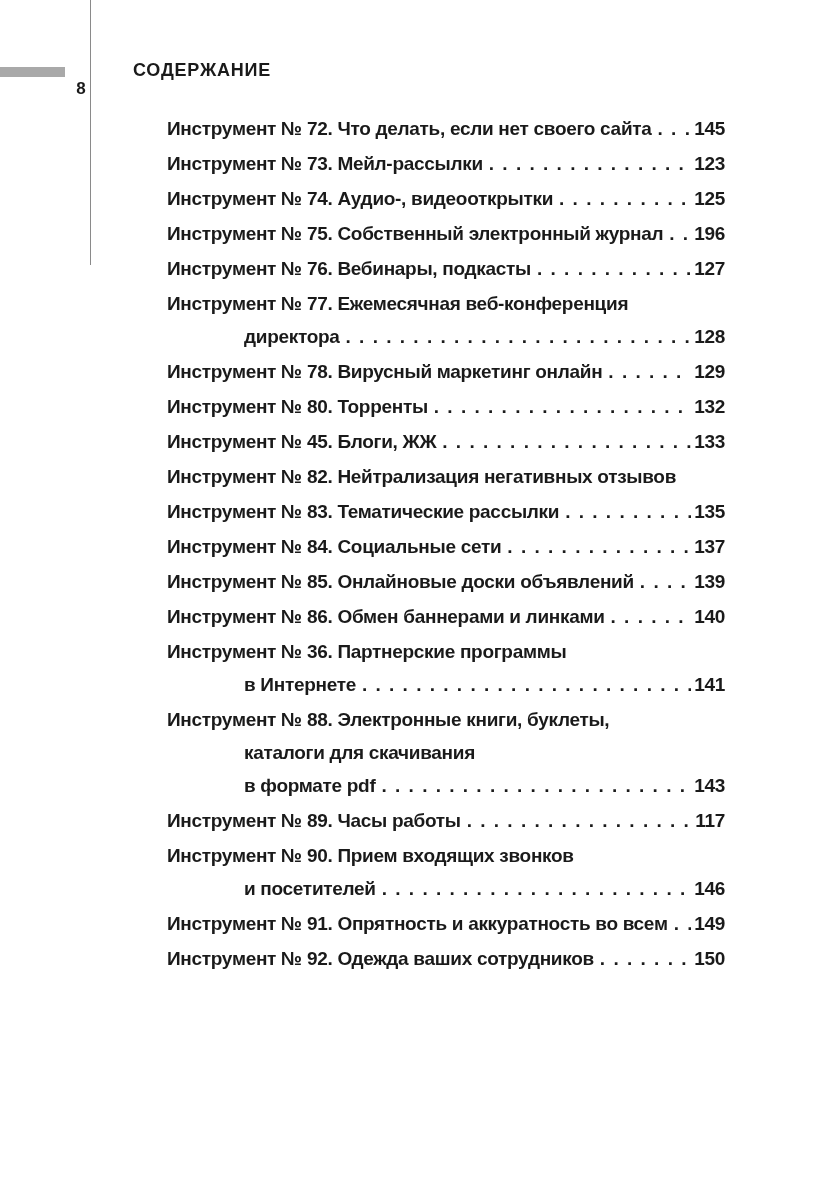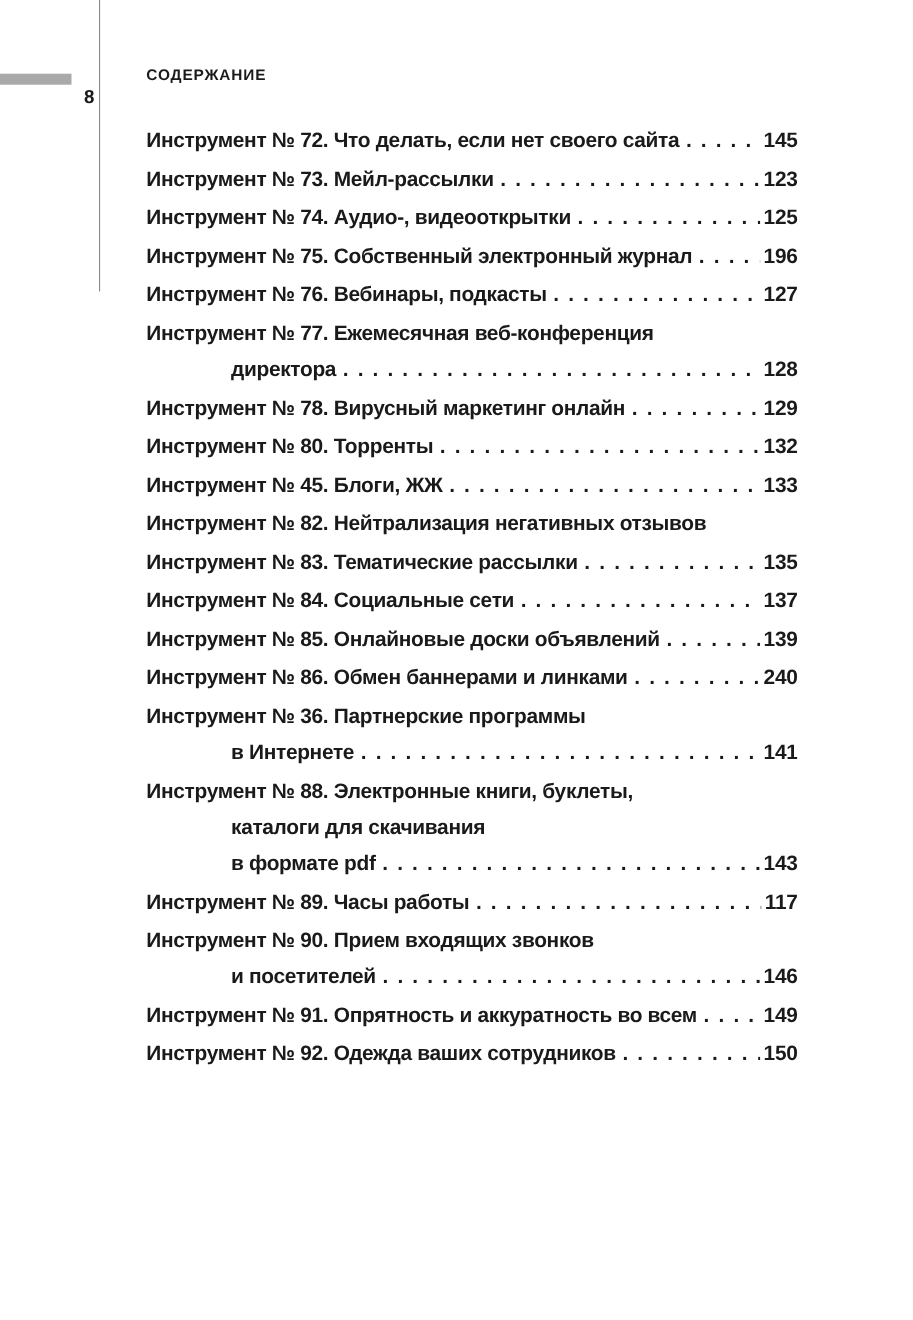--- a/index.html
+++ b/index.html
@@ -24,21 +24,21 @@
     position: absolute;
     left: 0; top: 67px;
     width: 65px; height: 10px;
     background: #a9a9a9;
   }
 
   
   .running-head {
     position: absolute;
     left: 133px; top: 60px;
-    font-size: 14px;
+    font-size: 18px;
     font-weight: 700;
     letter-spacing: 0.8px;
   }
   .folio {
     position: absolute;
     left: 72px; top: 79px;
     width: 18px;
     text-align: center;
     font-size: 17px;
     font-weight: 700;
@@ -53,20 +53,21 @@
     font-weight: 700;
     letter-spacing: -0.3px;
   }
   .entry { margin-bottom: 2px; }
   .line {
     display: flex;
     align-items: baseline;
     line-height: 33px;
     white-space: nowrap;
     overflow: hidden;
+    margin-left: 34px;
   }
   .line.cont { padding-left: 77px; }
   .title { flex: 0 0 auto; }
   .dots {
     flex: 1 1 auto;
     min-width: 0;
     overflow: hidden;
     margin: 0 3px 0 6px;
   }
   .dots::after {
@@ -173,21 +174,21 @@
         <div class="line">
           <span class="title">Инструмент № 85. Онлайновые доски объявлений</span>
           <span class="dots"></span>
           <span class="pg">139</span>
         </div>
       </div>
       <div class="entry">
         <div class="line">
           <span class="title">Инструмент № 86. Обмен баннерами и линками</span>
           <span class="dots"></span>
-          <span class="pg">240</span>
+          <span class="pg">140</span>
         </div>
       </div>
       <div class="entry">
         <div class="line">
           <span class="title">Инструмент № 36. Партнерские программы</span>
         </div>
         <div class="line cont">
           <span class="title">в Интернете</span>
           <span class="dots"></span>
           <span class="pg">141</span>

